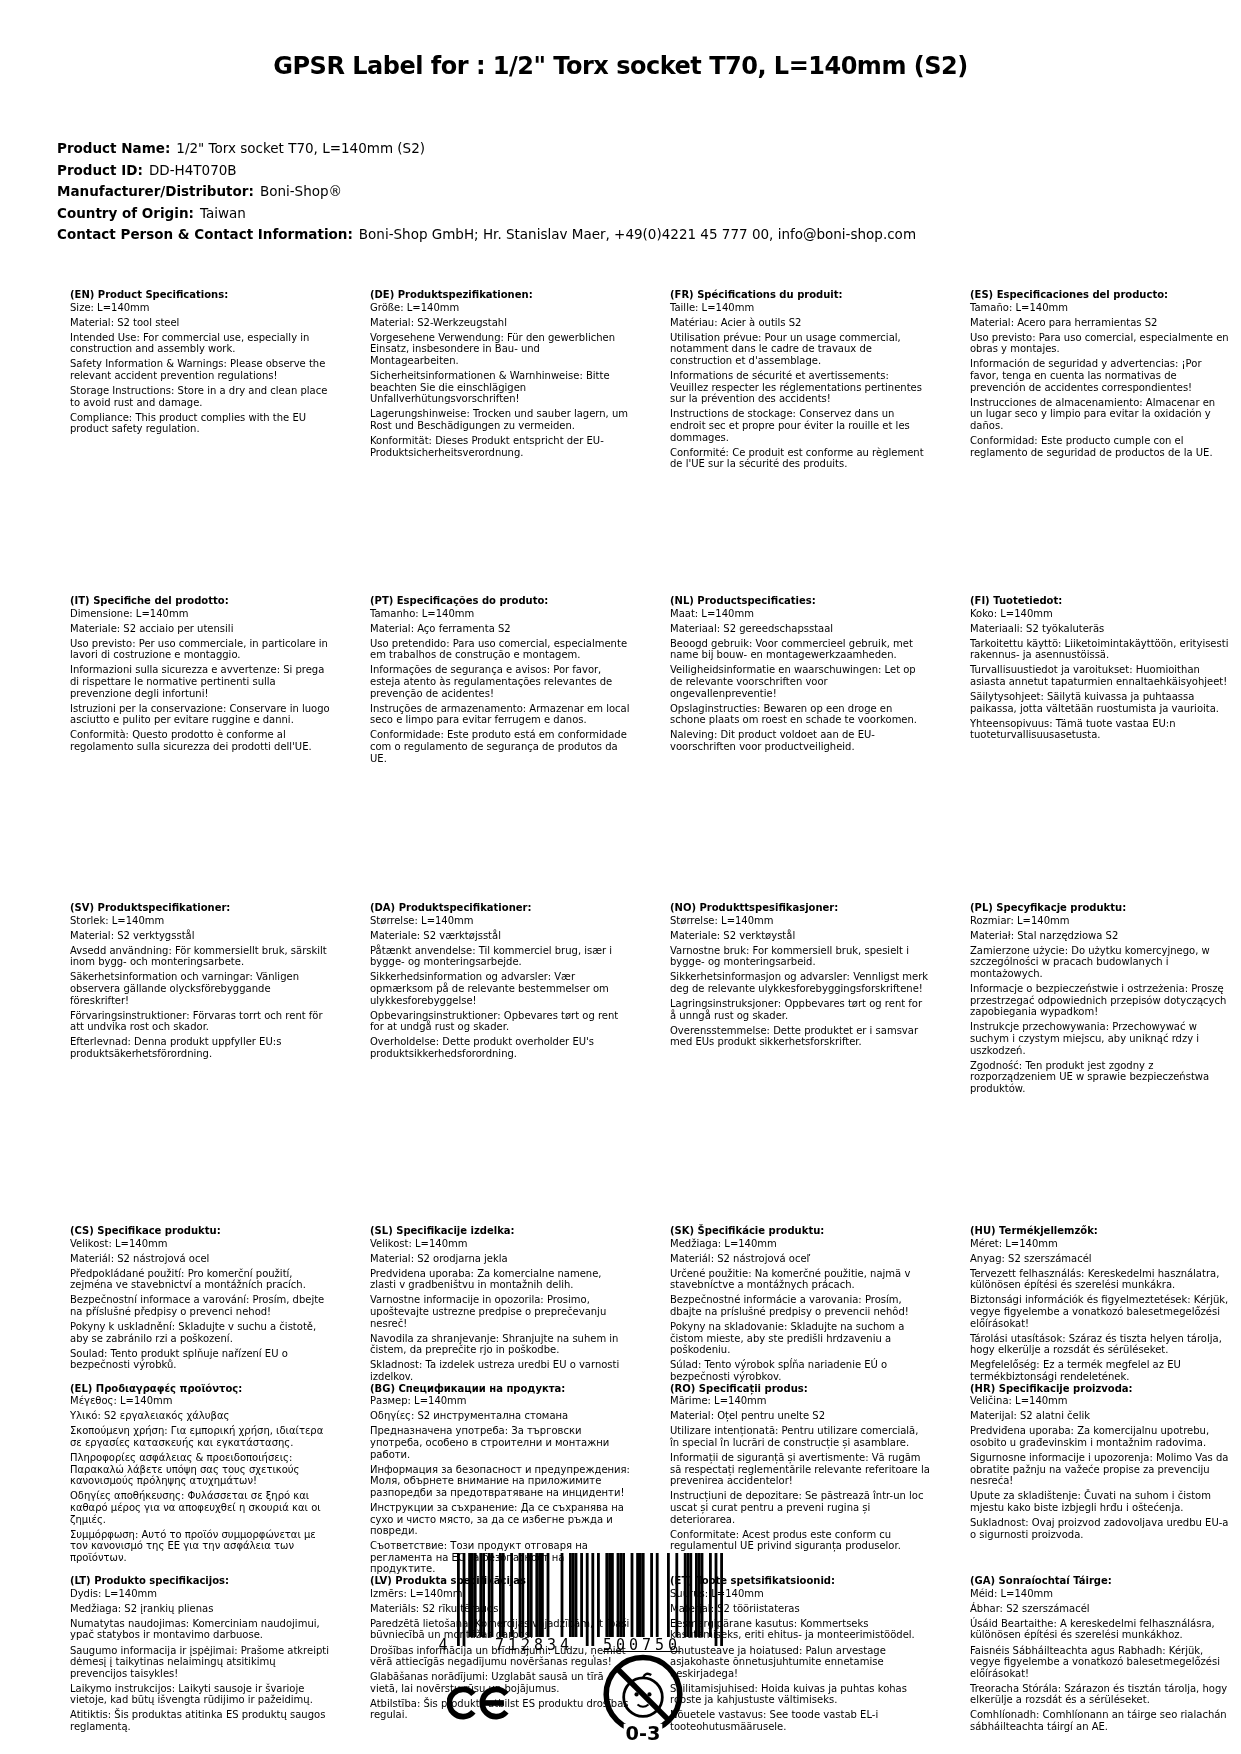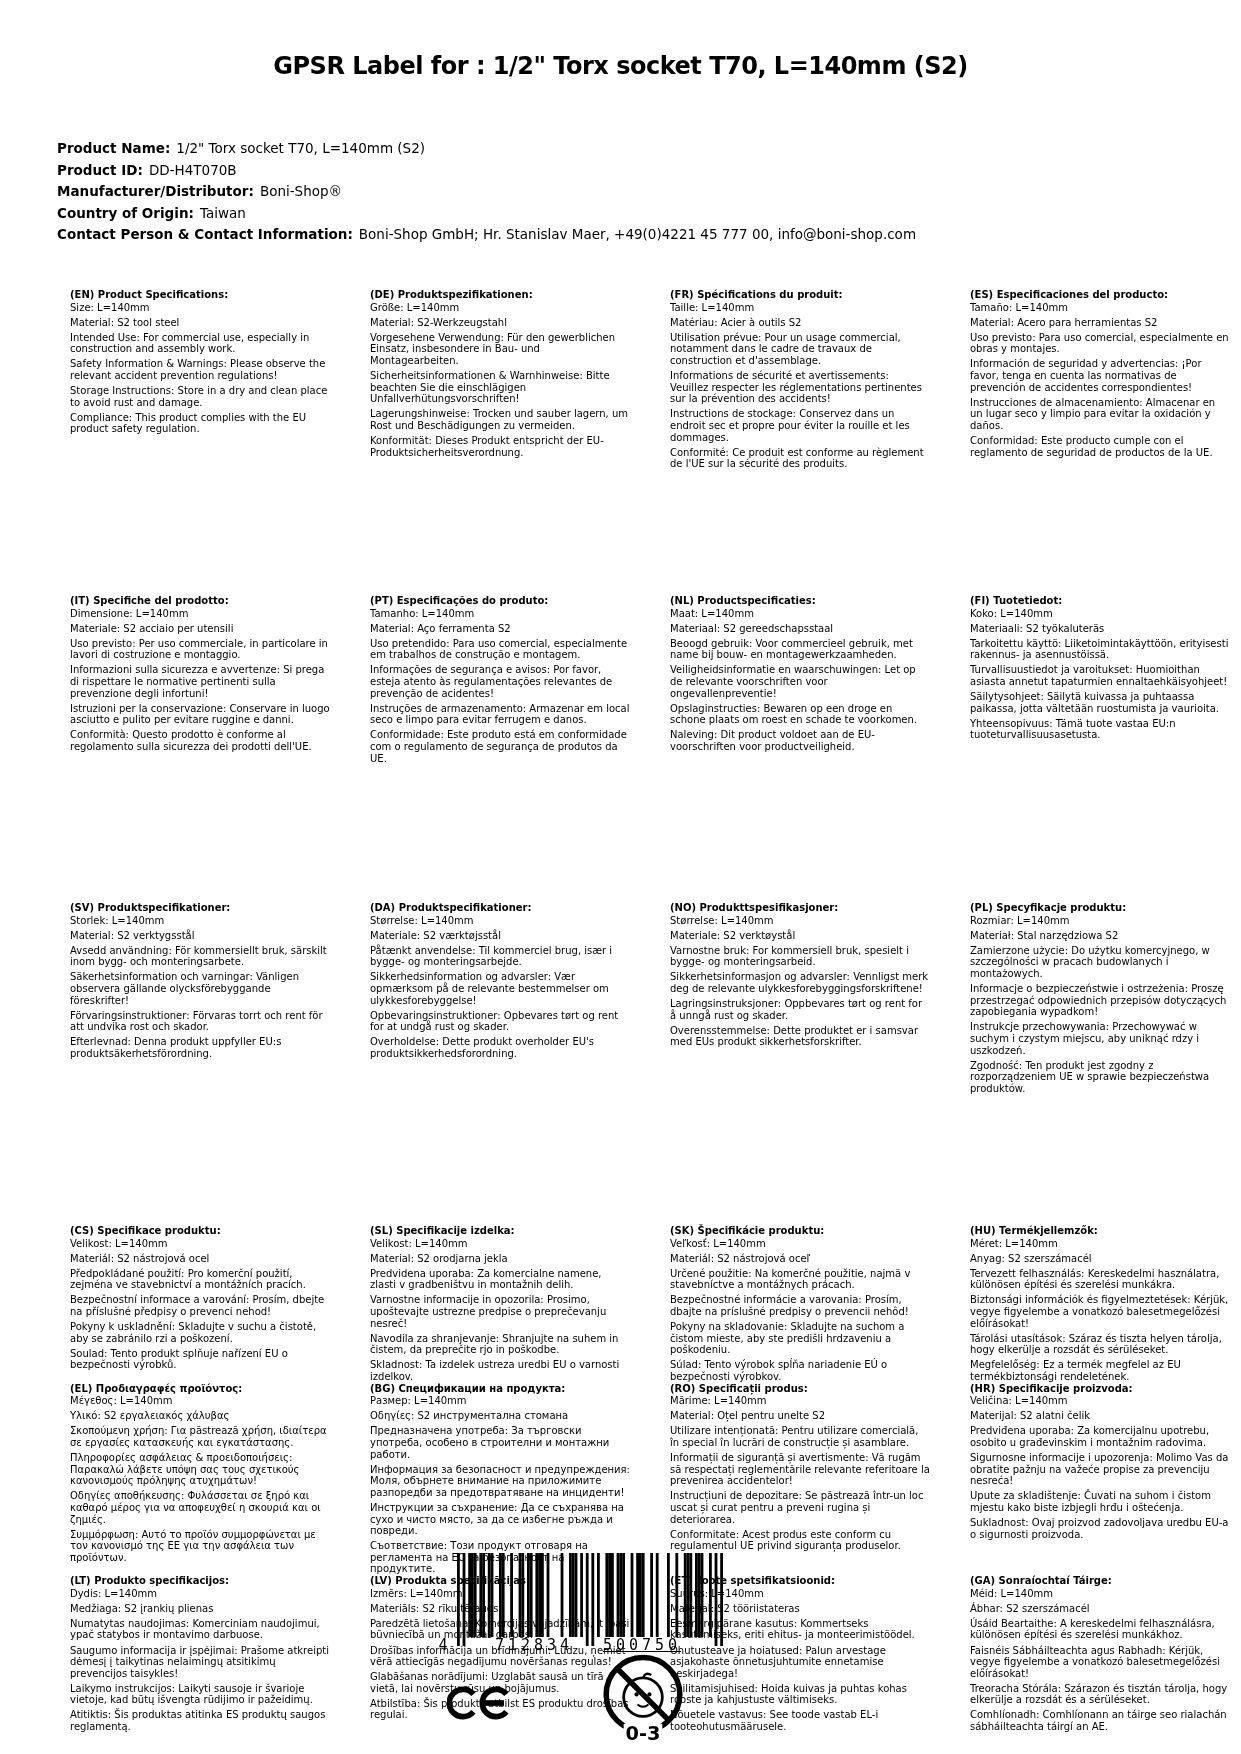--- a/index.html
+++ b/index.html
@@ -176,41 +176,41 @@
         <div class="spec-h">(SL) Specifikacije izdelka:</div>
         <p class="spec-p first">Velikost: L=140mm</p>
         <p class="spec-p">Material: S2 orodjarna jekla</p>
         <p class="spec-p">Predvidena uporaba: Za komercialne namene, zlasti v gradbeništvu in montažnih delih.</p>
         <p class="spec-p">Varnostne informacije in opozorila: Prosimo, upoštevajte ustrezne predpise o preprečevanju nesreč!</p>
         <p class="spec-p">Navodila za shranjevanje: Shranjujte na suhem in čistem, da preprečite rjo in poškodbe.</p>
         <p class="spec-p">Skladnost: Ta izdelek ustreza uredbi EU o varnosti izdelkov.</p>
       </div>
       <div class="spec-block">
         <div class="spec-h">(SK) Špecifikácie produktu:</div>
-        <p class="spec-p first">Veľkosť: L=140mm</p>
+        <p class="spec-p first">Medžiaga: L=140mm</p>
         <p class="spec-p">Materiál: S2 nástrojová oceľ</p>
         <p class="spec-p">Určené použitie: Na komerčné použitie, najmä v stavebníctve a montážnych prácach.</p>
         <p class="spec-p">Bezpečnostné informácie a varovania: Prosím, dbajte na príslušné predpisy o prevencii nehôd!</p>
         <p class="spec-p">Pokyny na skladovanie: Skladujte na suchom a čistom mieste, aby ste predišli hrdzaveniu a poškodeniu.</p>
         <p class="spec-p">Súlad: Tento výrobok spĺňa nariadenie EÚ o bezpečnosti výrobkov.</p>
       </div>
       <div class="spec-block">
         <div class="spec-h">(HU) Termékjellemzők:</div>
         <p class="spec-p first">Méret: L=140mm</p>
         <p class="spec-p">Anyag: S2 szerszámacél</p>
         <p class="spec-p">Tervezett felhasználás: Kereskedelmi használatra, különösen építési és szerelési munkákra.</p>
         <p class="spec-p">Biztonsági információk és figyelmeztetések: Kérjük, vegye figyelembe a vonatkozó balesetmegelőzési előírásokat!</p>
         <p class="spec-p">Tárolási utasítások: Száraz és tiszta helyen tárolja, hogy elkerülje a rozsdát és sérüléseket.</p>
         <p class="spec-p">Megfelelőség: Ez a termék megfelel az EU termékbiztonsági rendeletének.</p>
       </div>
       <div class="spec-block">
         <div class="spec-h">(EL) Προδιαγραφές προϊόντος:</div>
         <p class="spec-p first">Μέγεθος: L=140mm</p>
         <p class="spec-p">Υλικό: S2 εργαλειακός χάλυβας</p>
-        <p class="spec-p">Σκοπούμενη χρήση: Για păstrează χρήση, ιδιαίτερα σε εργασίες κατασκευής και εγκατάστασης.</p>
+        <p class="spec-p">Σκοπούμενη χρήση: Για εμπορική χρήση, ιδιαίτερα σε εργασίες κατασκευής και εγκατάστασης.</p>
         <p class="spec-p">Πληροφορίες ασφάλειας &amp; προειδοποιήσεις: Παρακαλώ λάβετε υπόψη σας τους σχετικούς κανονισμούς πρόληψης ατυχημάτων!</p>
         <p class="spec-p">Οδηγίες αποθήκευσης: Φυλάσσεται σε ξηρό και καθαρό μέρος για να αποφευχθεί η σκουριά και οι ζημιές.</p>
         <p class="spec-p">Συμμόρφωση: Αυτό το προϊόν συμμορφώνεται με τον κανονισμό της ΕΕ για την ασφάλεια των προϊόντων.</p>
       </div>
       <div class="spec-block">
         <div class="spec-h">(BG) Спецификации на продукта:</div>
         <p class="spec-p first">Размер: L=140mm</p>
         <p class="spec-p">Οδηγίες: S2 инструментална стомана</p>
         <p class="spec-p">Предназначена употреба: За търговски употреба, особено в строителни и монтажни работи.</p>
         <p class="spec-p">Информация за безопасност и предупреждения: Моля, обърнете внимание на приложимите разпоредби за предотвратяване на инциденти!</p>

